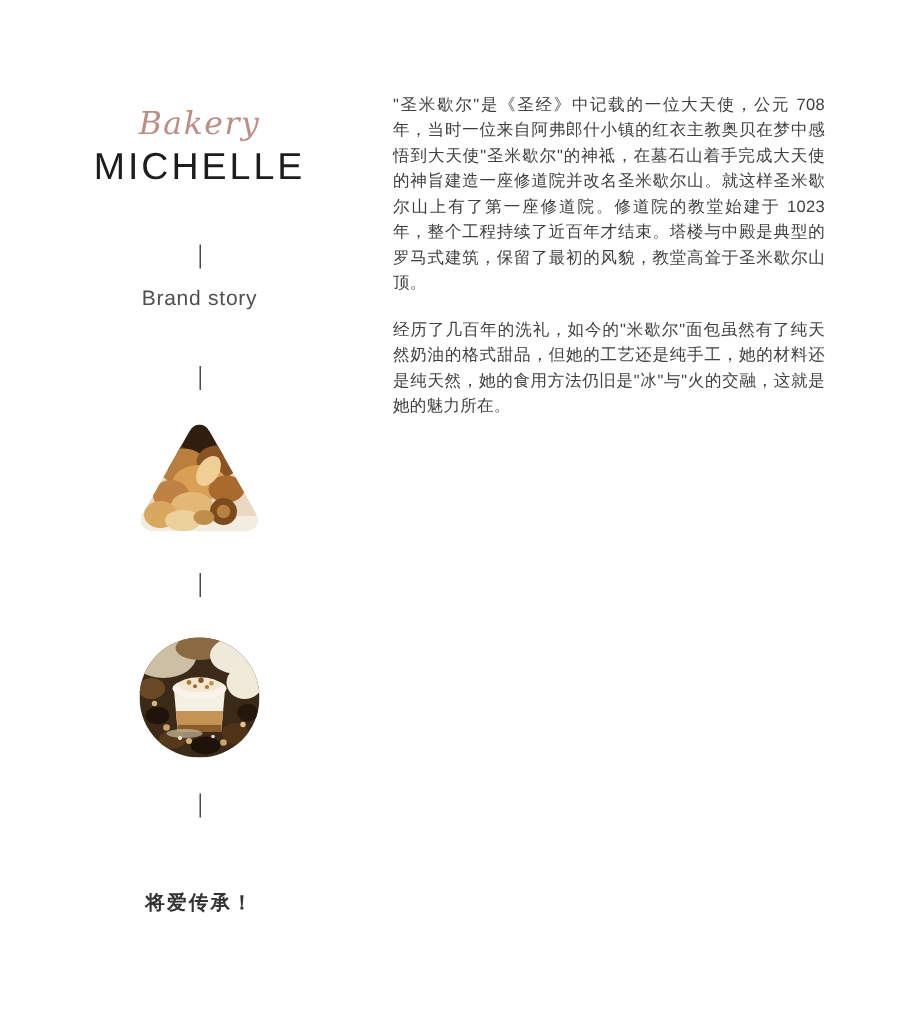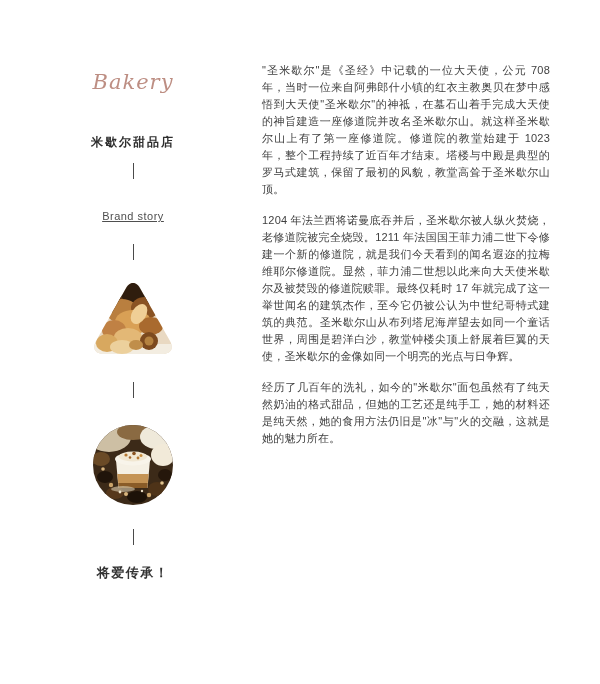--- a/index.html
+++ b/index.html
@@ -52,31 +52,30 @@
     width:1px !important;
     height:16px;
     background:var(--divider);
     text-align:initial;
   }
   .vd1{top:163px;}
   .vd2{top:244px;}
   .vd3{top:382px;}
   .vd4{top:529px;}
   .section-label{
-    top:210px;
-    font-size:11px;
+    top:190px;
+    font-size:14px;
     color:var(--muted);
     letter-spacing:0.5px;
-    text-decoration:underline;
   }
   .img-wrap-triangle{top:281px;}
   .img-wrap-circle{top:425px;}
   .img-wrap-triangle svg,.img-wrap-circle svg{display:inline-block;}
   .slogan{
-    top:564px;
+    top:593px;
     font-size:13px;
     font-weight:bold;
     color:#333333;
     letter-spacing:1.5px;
   }
 
   
   .story-col{
     position:absolute;
     left:262px;
@@ -93,21 +92,21 @@
   }
 </style>
 </head>
 <body>
 
 <div class="page">
 
   <div class="left-col">
 
     <div class="brand-script">Bakery</div>
-    <div class="brand-subtitle">米歇尔甜品店</div>
+    <div class="brand-name">MICHELLE</div>
 
     <div class="v-divider vd1"></div>
 
     <div class="section-label">Brand story</div>
 
     <div class="v-divider vd2"></div>
 
     <div class="img-wrap-triangle">
       <svg width="82" height="78" viewBox="0 0 82 78">
         <defs>
@@ -180,17 +179,16 @@
       </svg>
     </div>
 
     <div class="v-divider vd4"></div>
 
     <div class="slogan">将爱传承！</div>
   </div>
 
   <div class="story-col">
       <p>"圣米歇尔"是《圣经》中记载的一位大天使，公元 708 年，当时一位来自阿弗郎什小镇的红衣主教奥贝在梦中感悟到大天使"圣米歇尔"的神祗，在墓石山着手完成大天使的神旨建造一座修道院并改名圣米歇尔山。就这样圣米歇尔山上有了第一座修道院。修道院的教堂始建于 1023 年，整个工程持续了近百年才结束。塔楼与中殿是典型的罗马式建筑，保留了最初的风貌，教堂高耸于圣米歇尔山顶。</p>
-      <p>1204 年法兰西将诺曼底吞并后，圣米歇尔被人纵火焚烧，老修道院被完全烧毁。1211 年法国国王菲力浦二世下令修建一个新的修道院，就是我们今天看到的闻名遐迩的拉梅维耶尔修道院。显然，菲力浦二世想以此来向大天使米歇尔及被焚毁的修道院赎罪。最终仅耗时 17 年就完成了这一举世闻名的建筑杰作，至今它仍被公认为中世纪哥特式建筑的典范。圣米歇尔山从布列塔尼海岸望去如同一个童话世界，周围是碧洋白沙，教堂钟楼尖顶上舒展着巨翼的天使，圣米歇尔的金像如同一个明亮的光点与日争辉。</p>
       <p>经历了几百年的洗礼，如今的"米歇尔"面包虽然有了纯天然奶油的格式甜品，但她的工艺还是纯手工，她的材料还是纯天然，她的食用方法仍旧是"冰"与"火的交融，这就是她的魅力所在。</p>
     </div>
 
 </div>
 
 </body></html>

